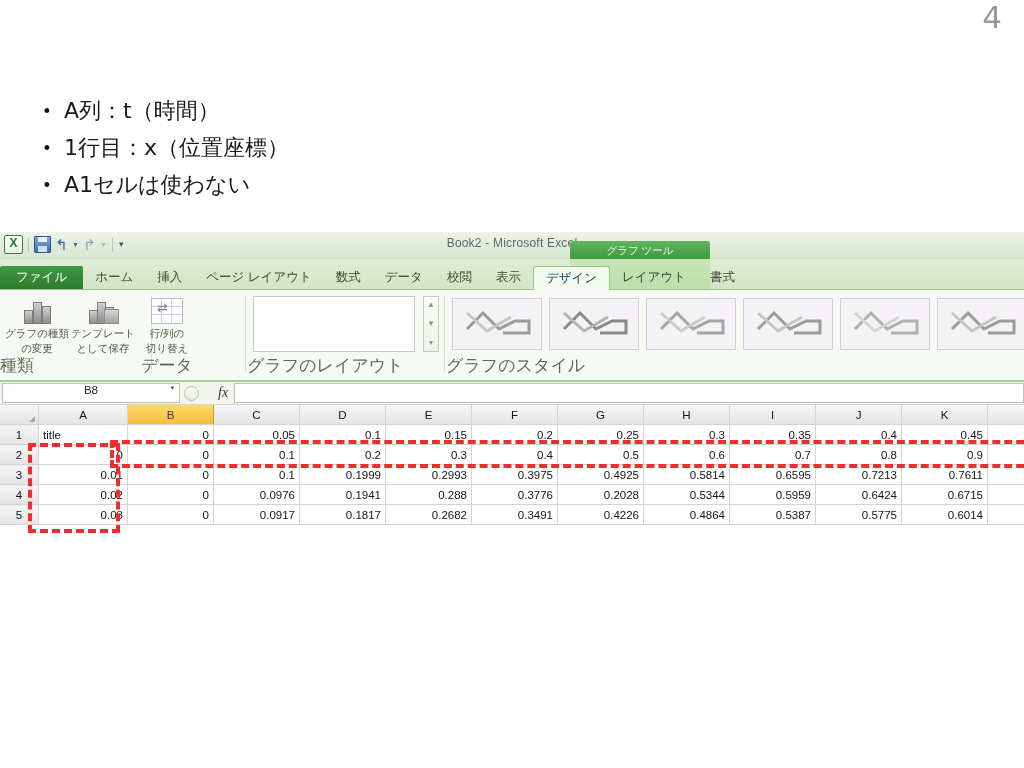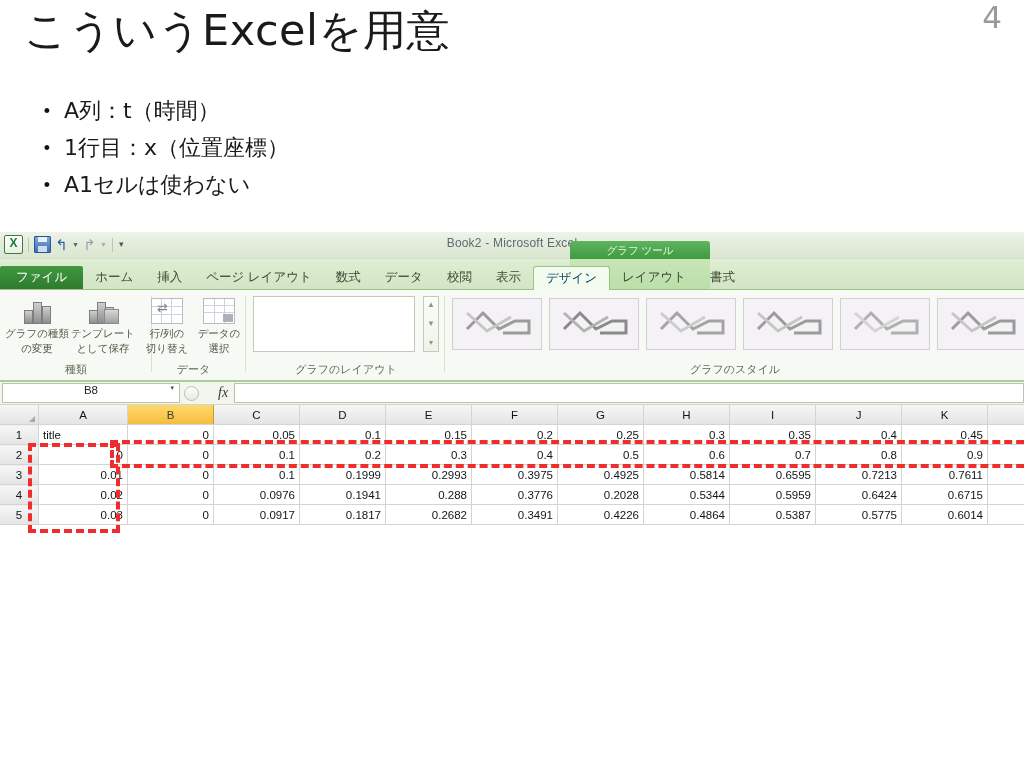--- a/index.html
+++ b/index.html
@@ -100,22 +100,22 @@
   }
 
   
   .xl-ribbon{
     position:relative;height:90px;background:#f7faf4;
     border-bottom:2px solid #a8cf95;
   }
   .grp{position:absolute;top:0;height:90px;}
   .grp-body{height:68px;position:relative;}
   .grp-label{
-    position:absolute;bottom:3px;left:0;right:0;text-align:center;
-    font-size:11px;color:#5a6a52;
+    position:absolute;bottom:3px;left:0;right:0;
+    font-size:17px;color:#5a6a52;
   }
   .grp-div{position:absolute;top:6px;width:1px;height:76px;background:#d7e4cd;}
 
   .bigbtn{position:absolute;text-align:center;width:70px;}
   .bigbtn .lbl{font-size:10.5px;color:#4c5a46;line-height:12px;margin-top:3px;}
   .ic-chart{
     width:30px;height:26px;margin:6px auto 0;position:relative;
   }
   .ic-chart i{position:absolute;bottom:0;width:7px;background:linear-gradient(180deg,#cfcfcf,#8e8e8e);border:1px solid #7d7d7d;}
   .ic-tmpl{
@@ -202,21 +202,20 @@
   .ann{position:absolute;border:4px dashed #ef2d2d;pointer-events:none;}
   #ann-row{left:110px;top:440px;width:930px;height:20px;}
   #ann-col{left:28px;top:443px;width:84px;height:82px;}
 </style>
 </head>
 <body>
 
 <div class="slide">
 
   <div class="slide-number">4</div>
-  <div class="slide-title">こういうExcelを用意</div>
 
   <div class="bullets">
     <div class="bullet">
       <span class="dot">•</span>
       <span class="btxt">A列：t（時間）</span>
     </div>
     <div class="bullet">
       <span class="dot">•</span>
       <span class="btxt">1行目：x（位置座標）</span>
     </div>
@@ -296,31 +295,20 @@
           <div class="bigbtn" style="left:0;top:2px;width:52px;">
             <div class="ic-grid">
               <div class="h" style="top:7px;"></div>
                 <div class="h" style="top:15px;"></div>
               <div class="v" style="left:9px;"></div>
                 <div class="v" style="left:19px;"></div>
               <div class="arrow">⇄</div>
             </div>
             <div class="lbl">行/列の</div>
             <div class="lbl">切り替え</div>
-          </div>
-          <div class="bigbtn" style="left:52px;top:2px;width:52px;">
-            <div class="ic-grid">
-              <div class="h" style="top:6px;"></div>
-                <div class="h" style="top:13px;"></div>
-              <div class="v" style="left:10px;"></div>
-                <div class="v" style="left:20px;"></div>
-              <div class="mini"></div>
-            </div>
-            <div class="lbl">データの</div>
-            <div class="lbl">選択</div>
           </div>
         </div>
         <div class="grp-label">データ</div>
         <div class="grp-div" style="right:0;"></div>
       </div>
 
       <div class="grp" style="left:247px;width:198px;">
         <div class="grp-body">
           <div class="gallery"></div>
           <div class="gal-scroll">

